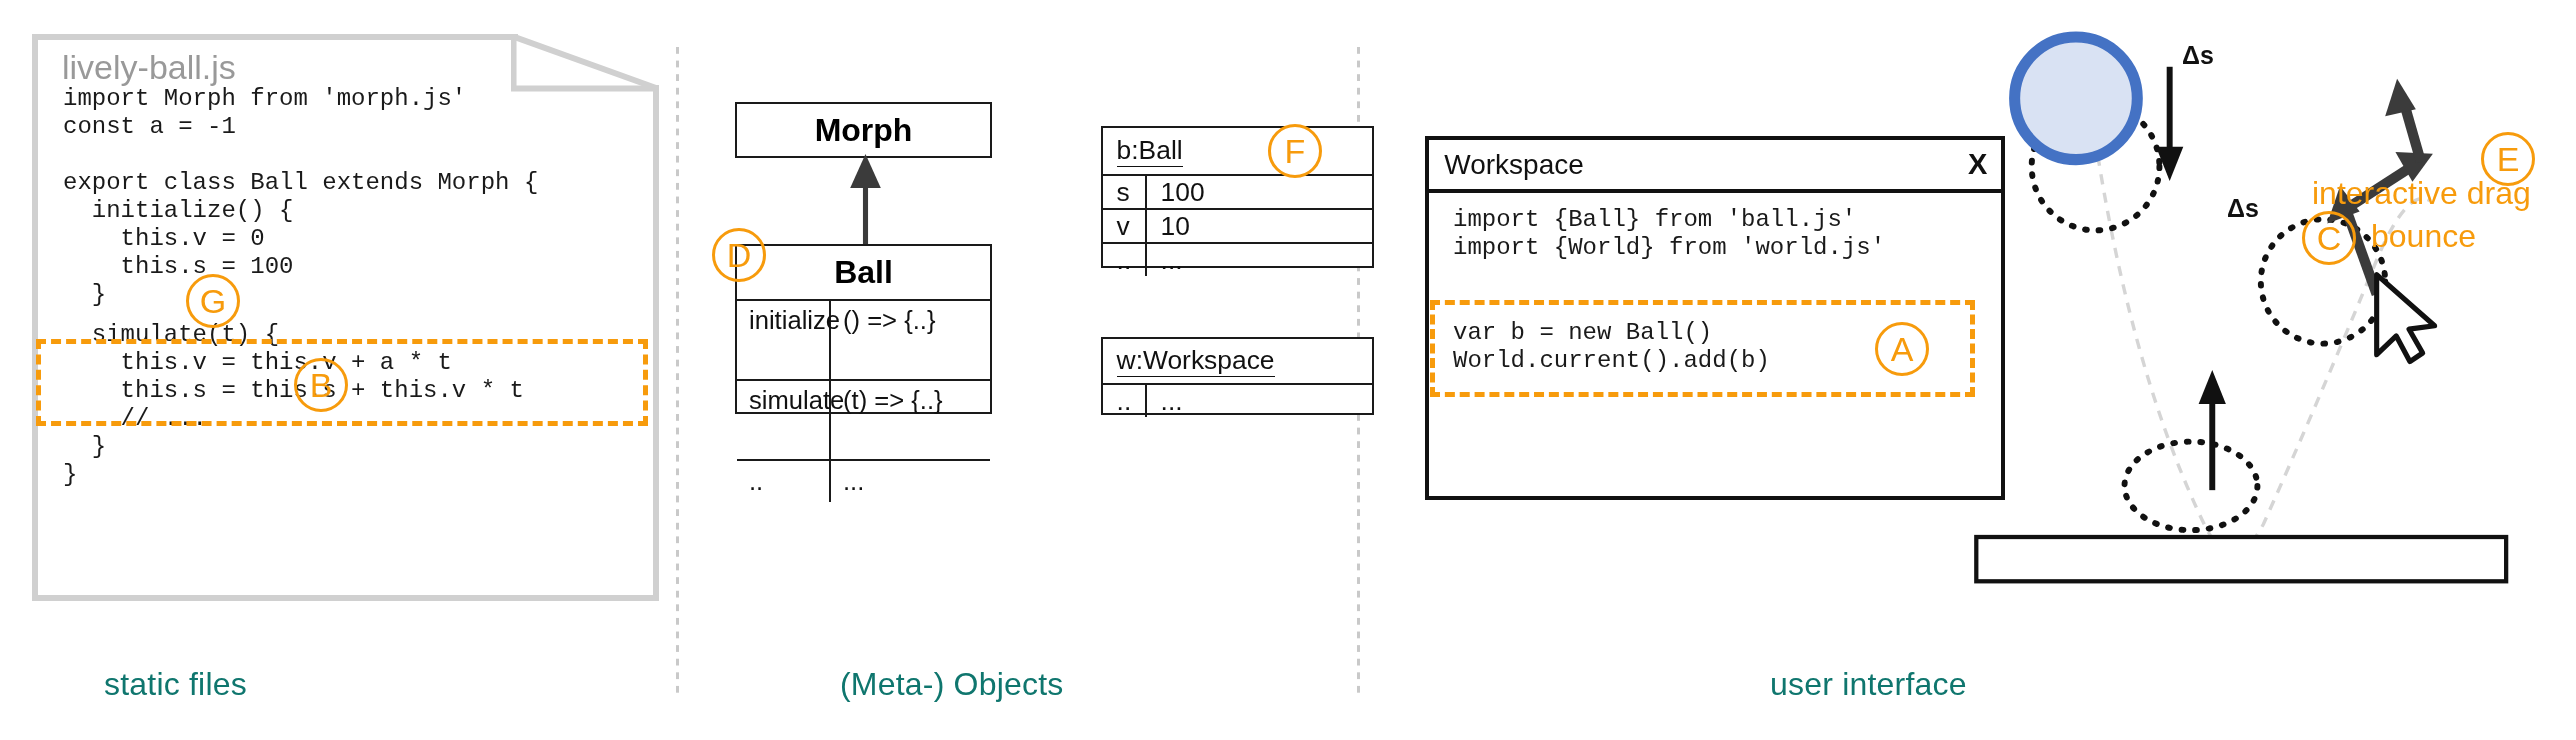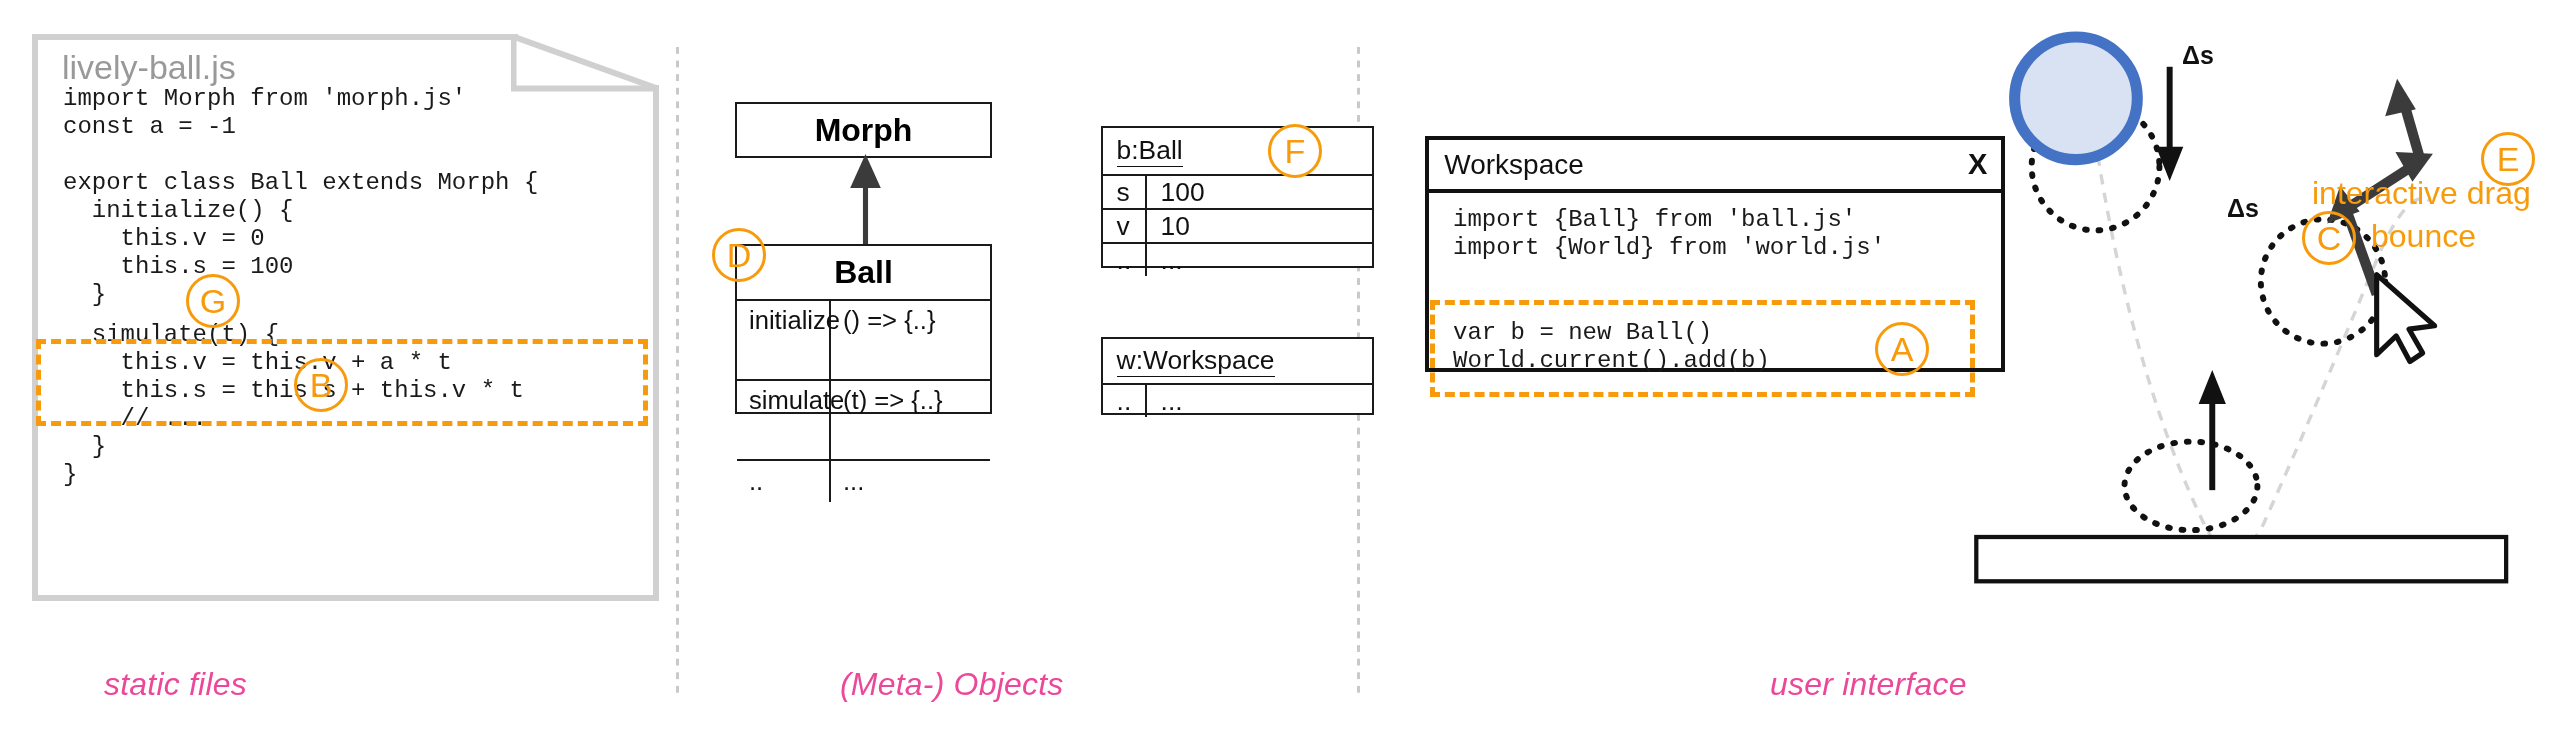--- a/index.html
+++ b/index.html
@@ -11,24 +11,23 @@
 
   
   .divider{
     position:absolute;top:47px;width:3.4px;height:648px;
     background-image:linear-gradient(to bottom,#c9c9c9 0 6.8px, rgba(0,0,0,0) 6.8px 13.6px);
     background-size:3.4px 13.6px;
   }
 
   
   .caption{
-    position:absolute;font-size:32px;color:#ec4899;
+    position:absolute;font-size:32px;color:#0f766e;
     font-family:"Liberation Sans",sans-serif;white-space:nowrap;
     letter-spacing:0.2px;
-    font-style:italic;
   }
 
   
   #file-sheet{
     position:absolute;left:32px;top:34px;width:627px;height:567px;
     background:#ffffff;
   }
   #file-sheet .edge{position:absolute;background:#d0d0d0;}
   #file-edge-left  {left:0;   top:0;    width:6px;  height:567px;}
   #file-edge-top   {left:0;   top:0;    width:486px;height:6px;}
@@ -83,21 +82,21 @@
   }
   .obj-title span{border-bottom:1.7px solid #111;text-align:right;}
   .obj-row{display:flex;border-top:2.6px solid #1a1a1a;}
   .obj-cell{display:flex;align-items:center;font-size:26.4px;color:#111;padding-left:13.6px;
             font-family:"Liberation Sans",sans-serif;box-sizing:border-box;}
   .obj-cell.k{width:44px;border-right:2.6px solid #1a1a1a;}
   .obj-cell.v{flex:1;}
 
   
   #ws{
-    position:absolute;left:1425px;top:136px;width:580px;height:236px;
+    position:absolute;left:1425px;top:136px;width:580px;height:364px;
     border:4.3px solid #111;background:#fff;box-sizing:border-box;
   }
   #ws-titlebar{
     height:53px;border-bottom:4.3px solid #111;display:flex;align-items:center;
     justify-content:space-between;padding:0 13.6px 0 15.3px;box-sizing:border-box;
   }
   #ws-title{font-size:28px;color:#111;font-family:"Liberation Sans",sans-serif;}
   #ws-close{font-size:29px;font-weight:bold;color:#111;font-family:"Liberation Sans",sans-serif;}
   #ws-code{position:absolute;left:24px;top:66px;}
   #ws-code2{position:absolute;left:24px;top:179px;}

